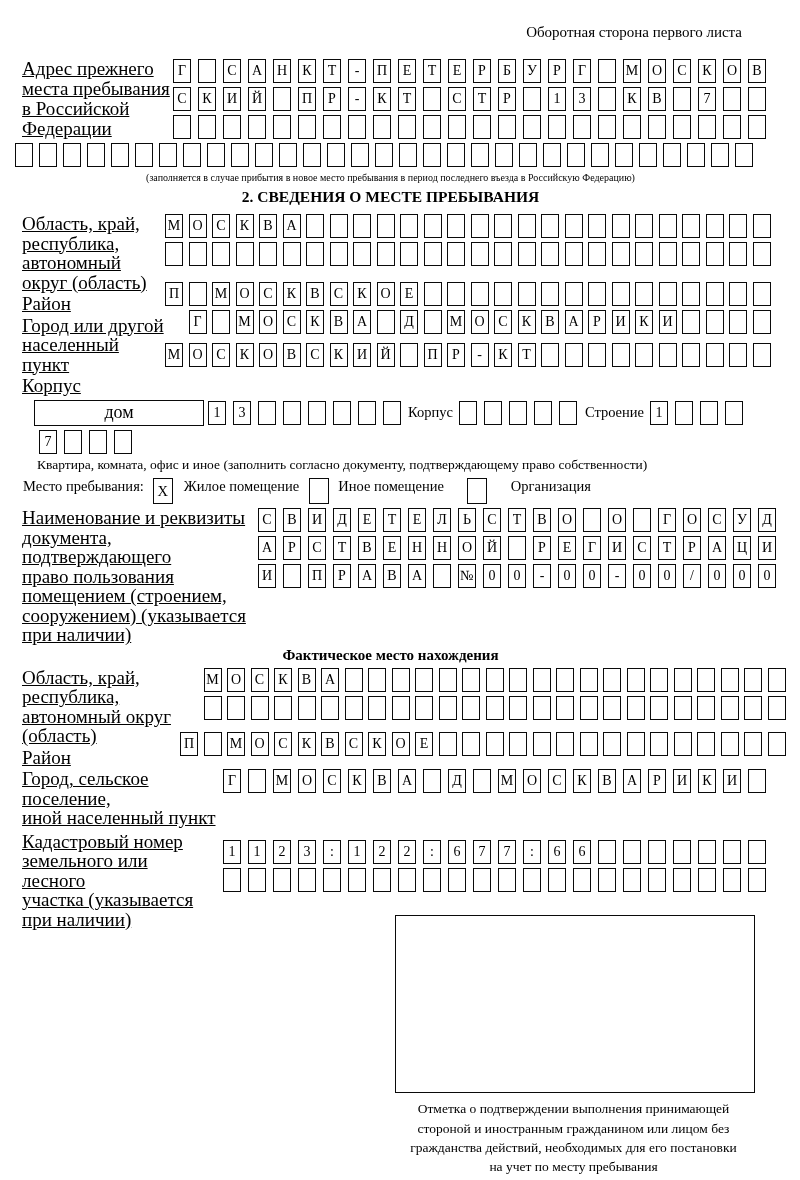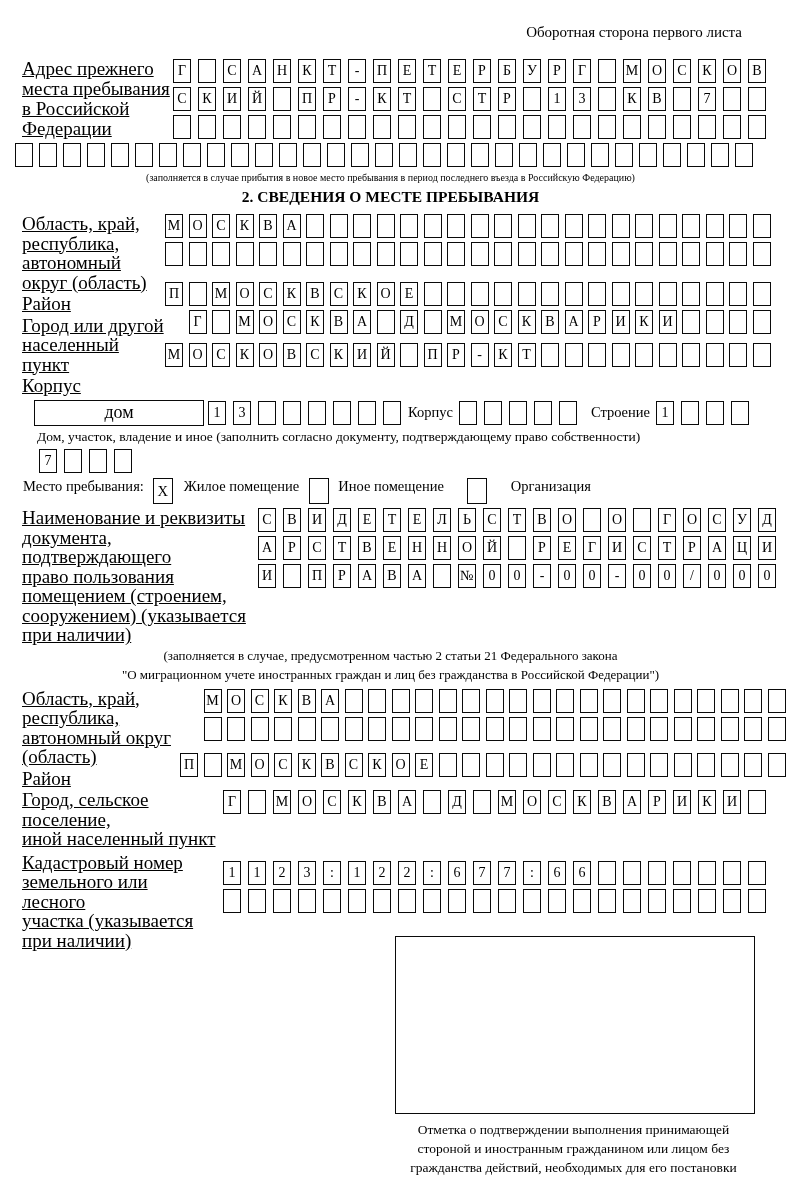--- a/index.html
+++ b/index.html
@@ -344,38 +344,38 @@
         <span class="cell"></span>
       </div>
     <span class="inline-lbl" style="margin-left:7px;">Корпус</span>
     <div class="cells g7" style="margin-left:6px;">
         <span class="cell"></span>
         <span class="cell"></span>
         <span class="cell"></span>
         <span class="cell"></span>
         <span class="cell"></span>
       </div>
-    <span class="inline-lbl" style="margin-left:14px;">Строение</span>
+    <span class="inline-lbl" style="margin-left:8px;">Строение</span>
     <div class="cells g7" style="margin-left:6px;">
         <span class="cell">1</span>
         <span class="cell"></span>
         <span class="cell"></span>
         <span class="cell"></span>
       </div>
   </div>
-  <div class="note-left">Дом, участок, владение и иное (заполнить согласно документу, подтверждающему право собственности)</div>
 
   <div class="house-line mt5">
     <div class="cells g7" style="margin-left:5px;">
         <span class="cell">7</span>
         <span class="cell"></span>
         <span class="cell"></span>
         <span class="cell"></span>
       </div>
   </div>
+  <div class="note-left">Квартира, комната, офис и иное (заполнить согласно документу, подтверждающему право собственности)</div>
 
   <div class="stay-line">
     <span>Место пребывания:</span>
     <span class="checkbox" style="margin-left:9px;">X</span>
     <span style="margin-left:11px;">Жилое помещение</span>
     <span class="checkbox" style="margin-left:10px;"></span>
     <span style="margin-left:9px;">Иное помещение</span>
     <span class="checkbox" style="margin-left:23px;"></span>
     <span style="margin-left:24px;">Организация</span>
   </div>
@@ -453,24 +453,21 @@
           <span class="cell">0</span>
           <span class="cell">0</span>
           <span class="cell">/</span>
           <span class="cell">0</span>
           <span class="cell">0</span>
           <span class="cell">0</span>
         </div>
     </div>
   </div>
 
-  <div class="fact-note">
-    <div>(заполняется в случае, предусмотренном частью 2 статьи 21 Федерального закона</div>
-    <div>"О миграционном учете иностранных граждан и лиц без гражданства в Российской Федерации")</div>
-  </div>
+  <div class="fact-head">Фактическое место нахождения</div>
 
   <div class="fgroup mt4" style="grid-template-columns:165px 1fr;">
     <div>
       <div class="flabel">Область, край,
 республика,
 автономный округ
 (область)</div>
       <div class="flabel mt2">Район</div>
     </div>
     <div class="rows">

